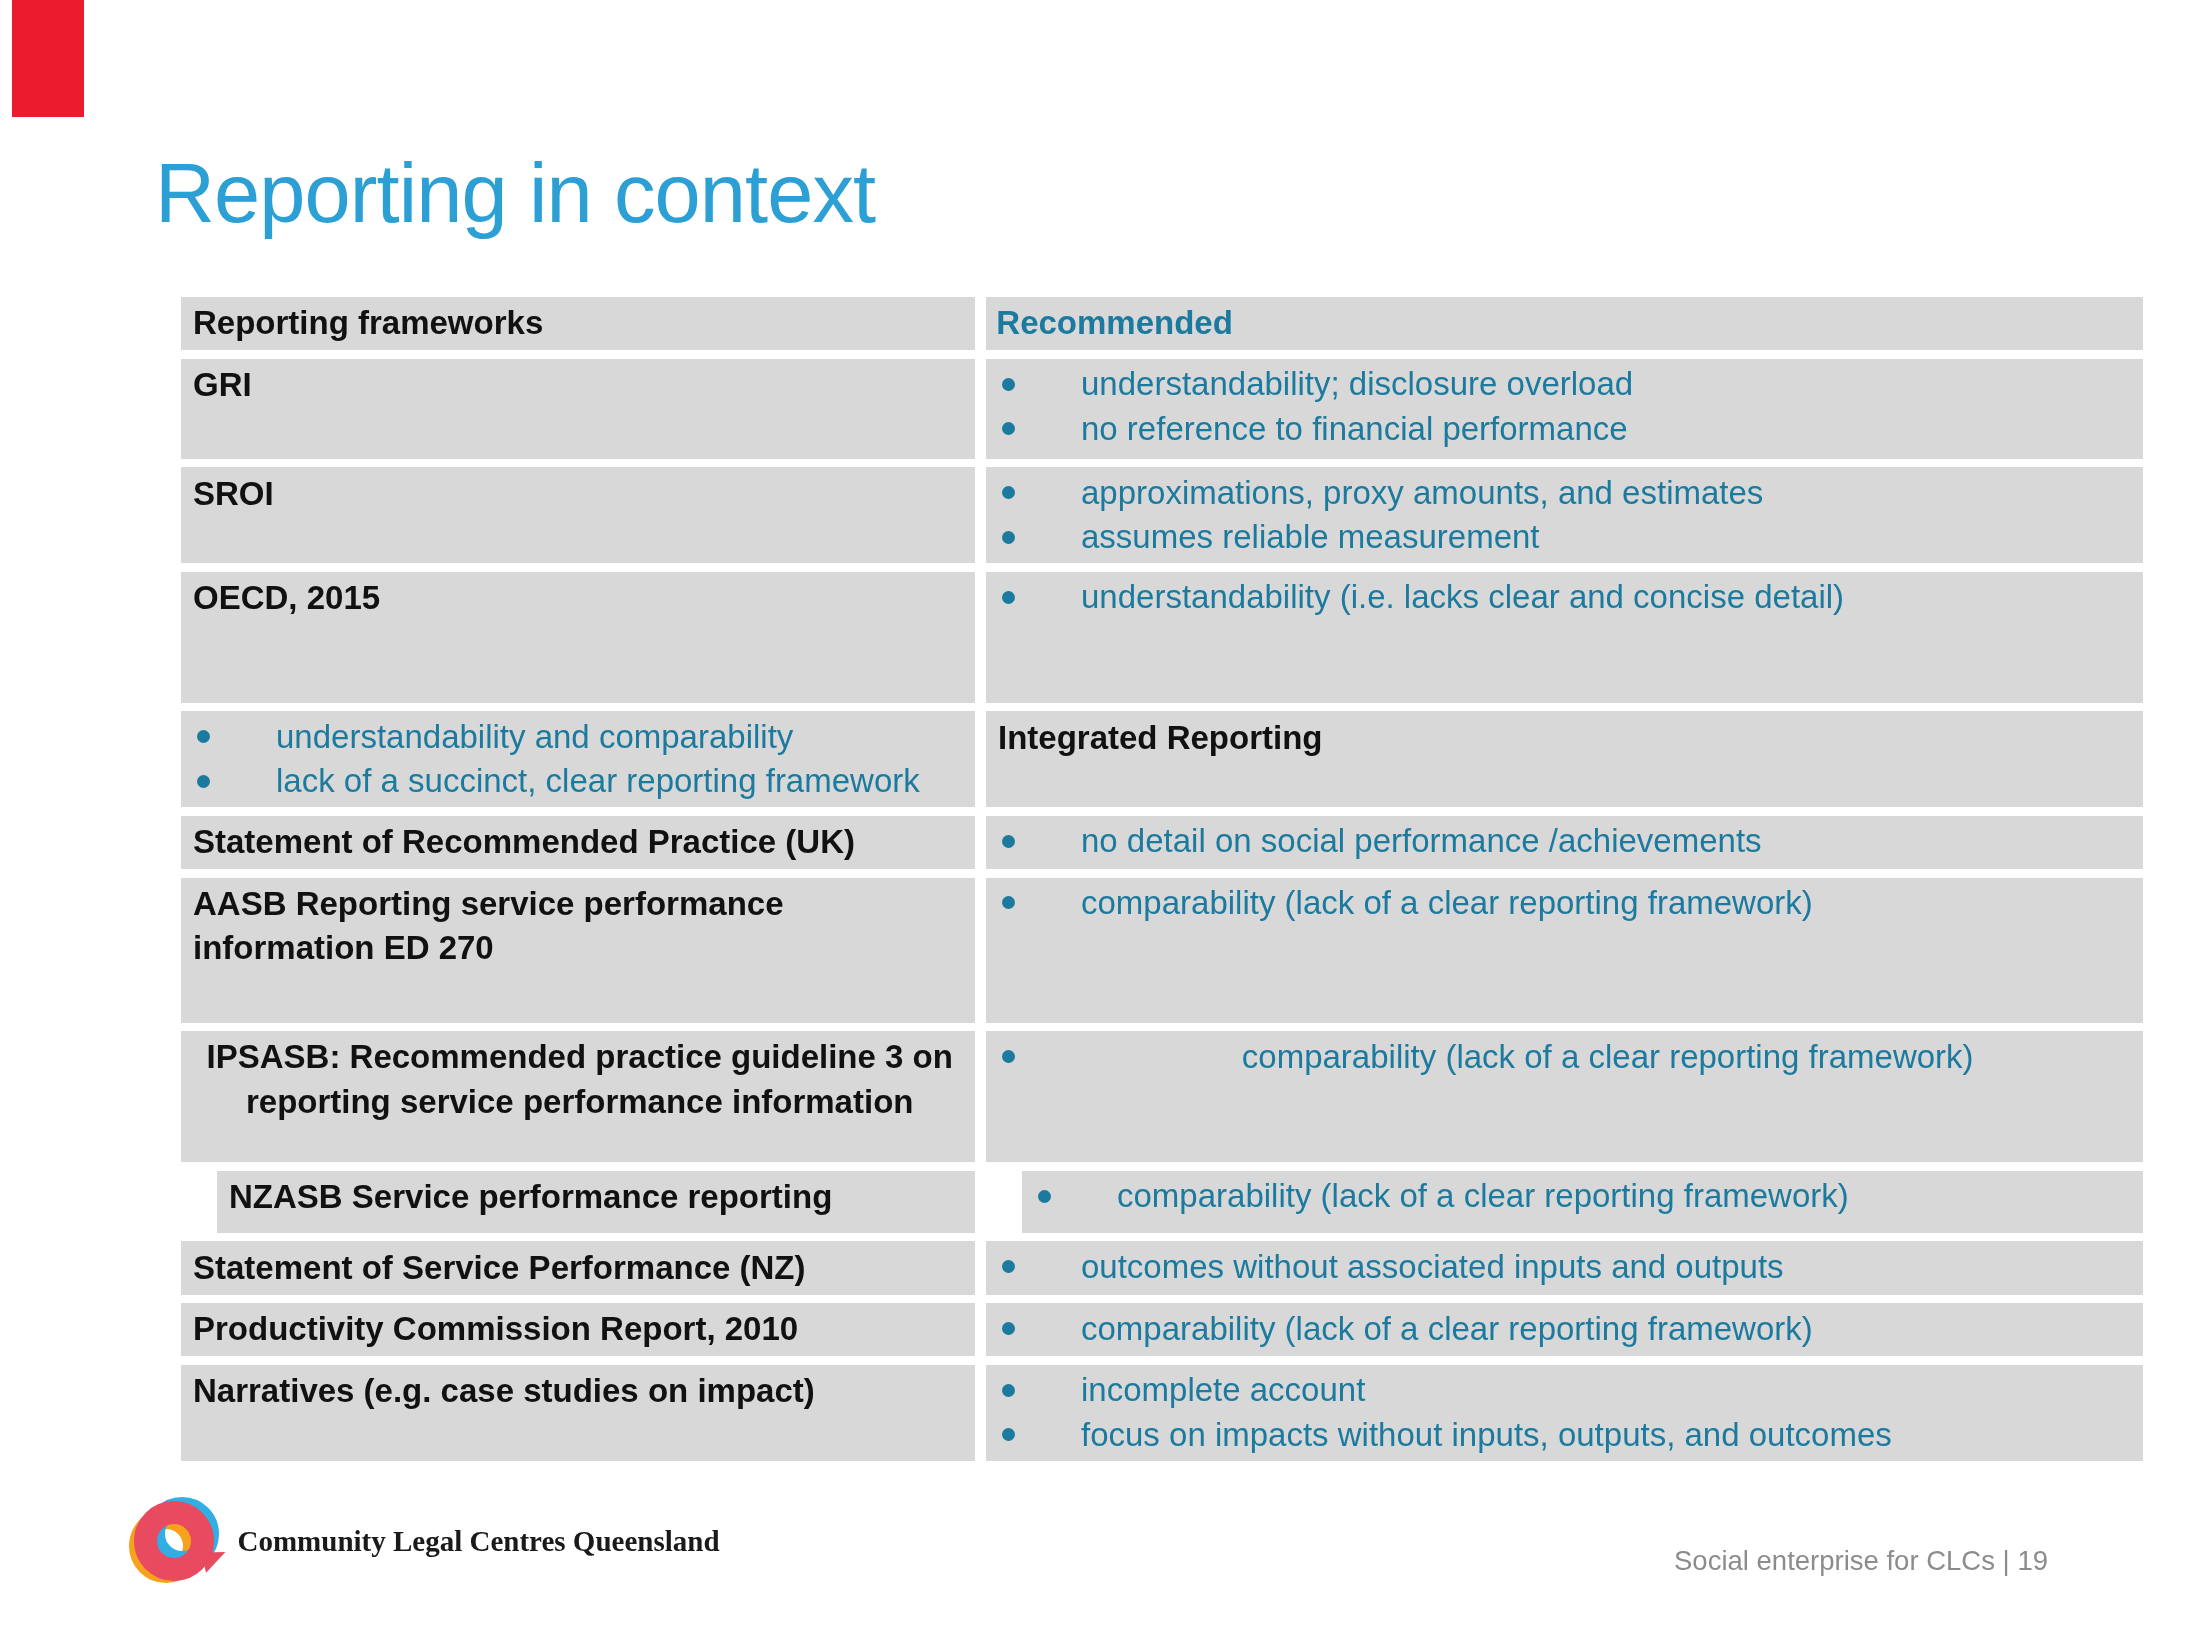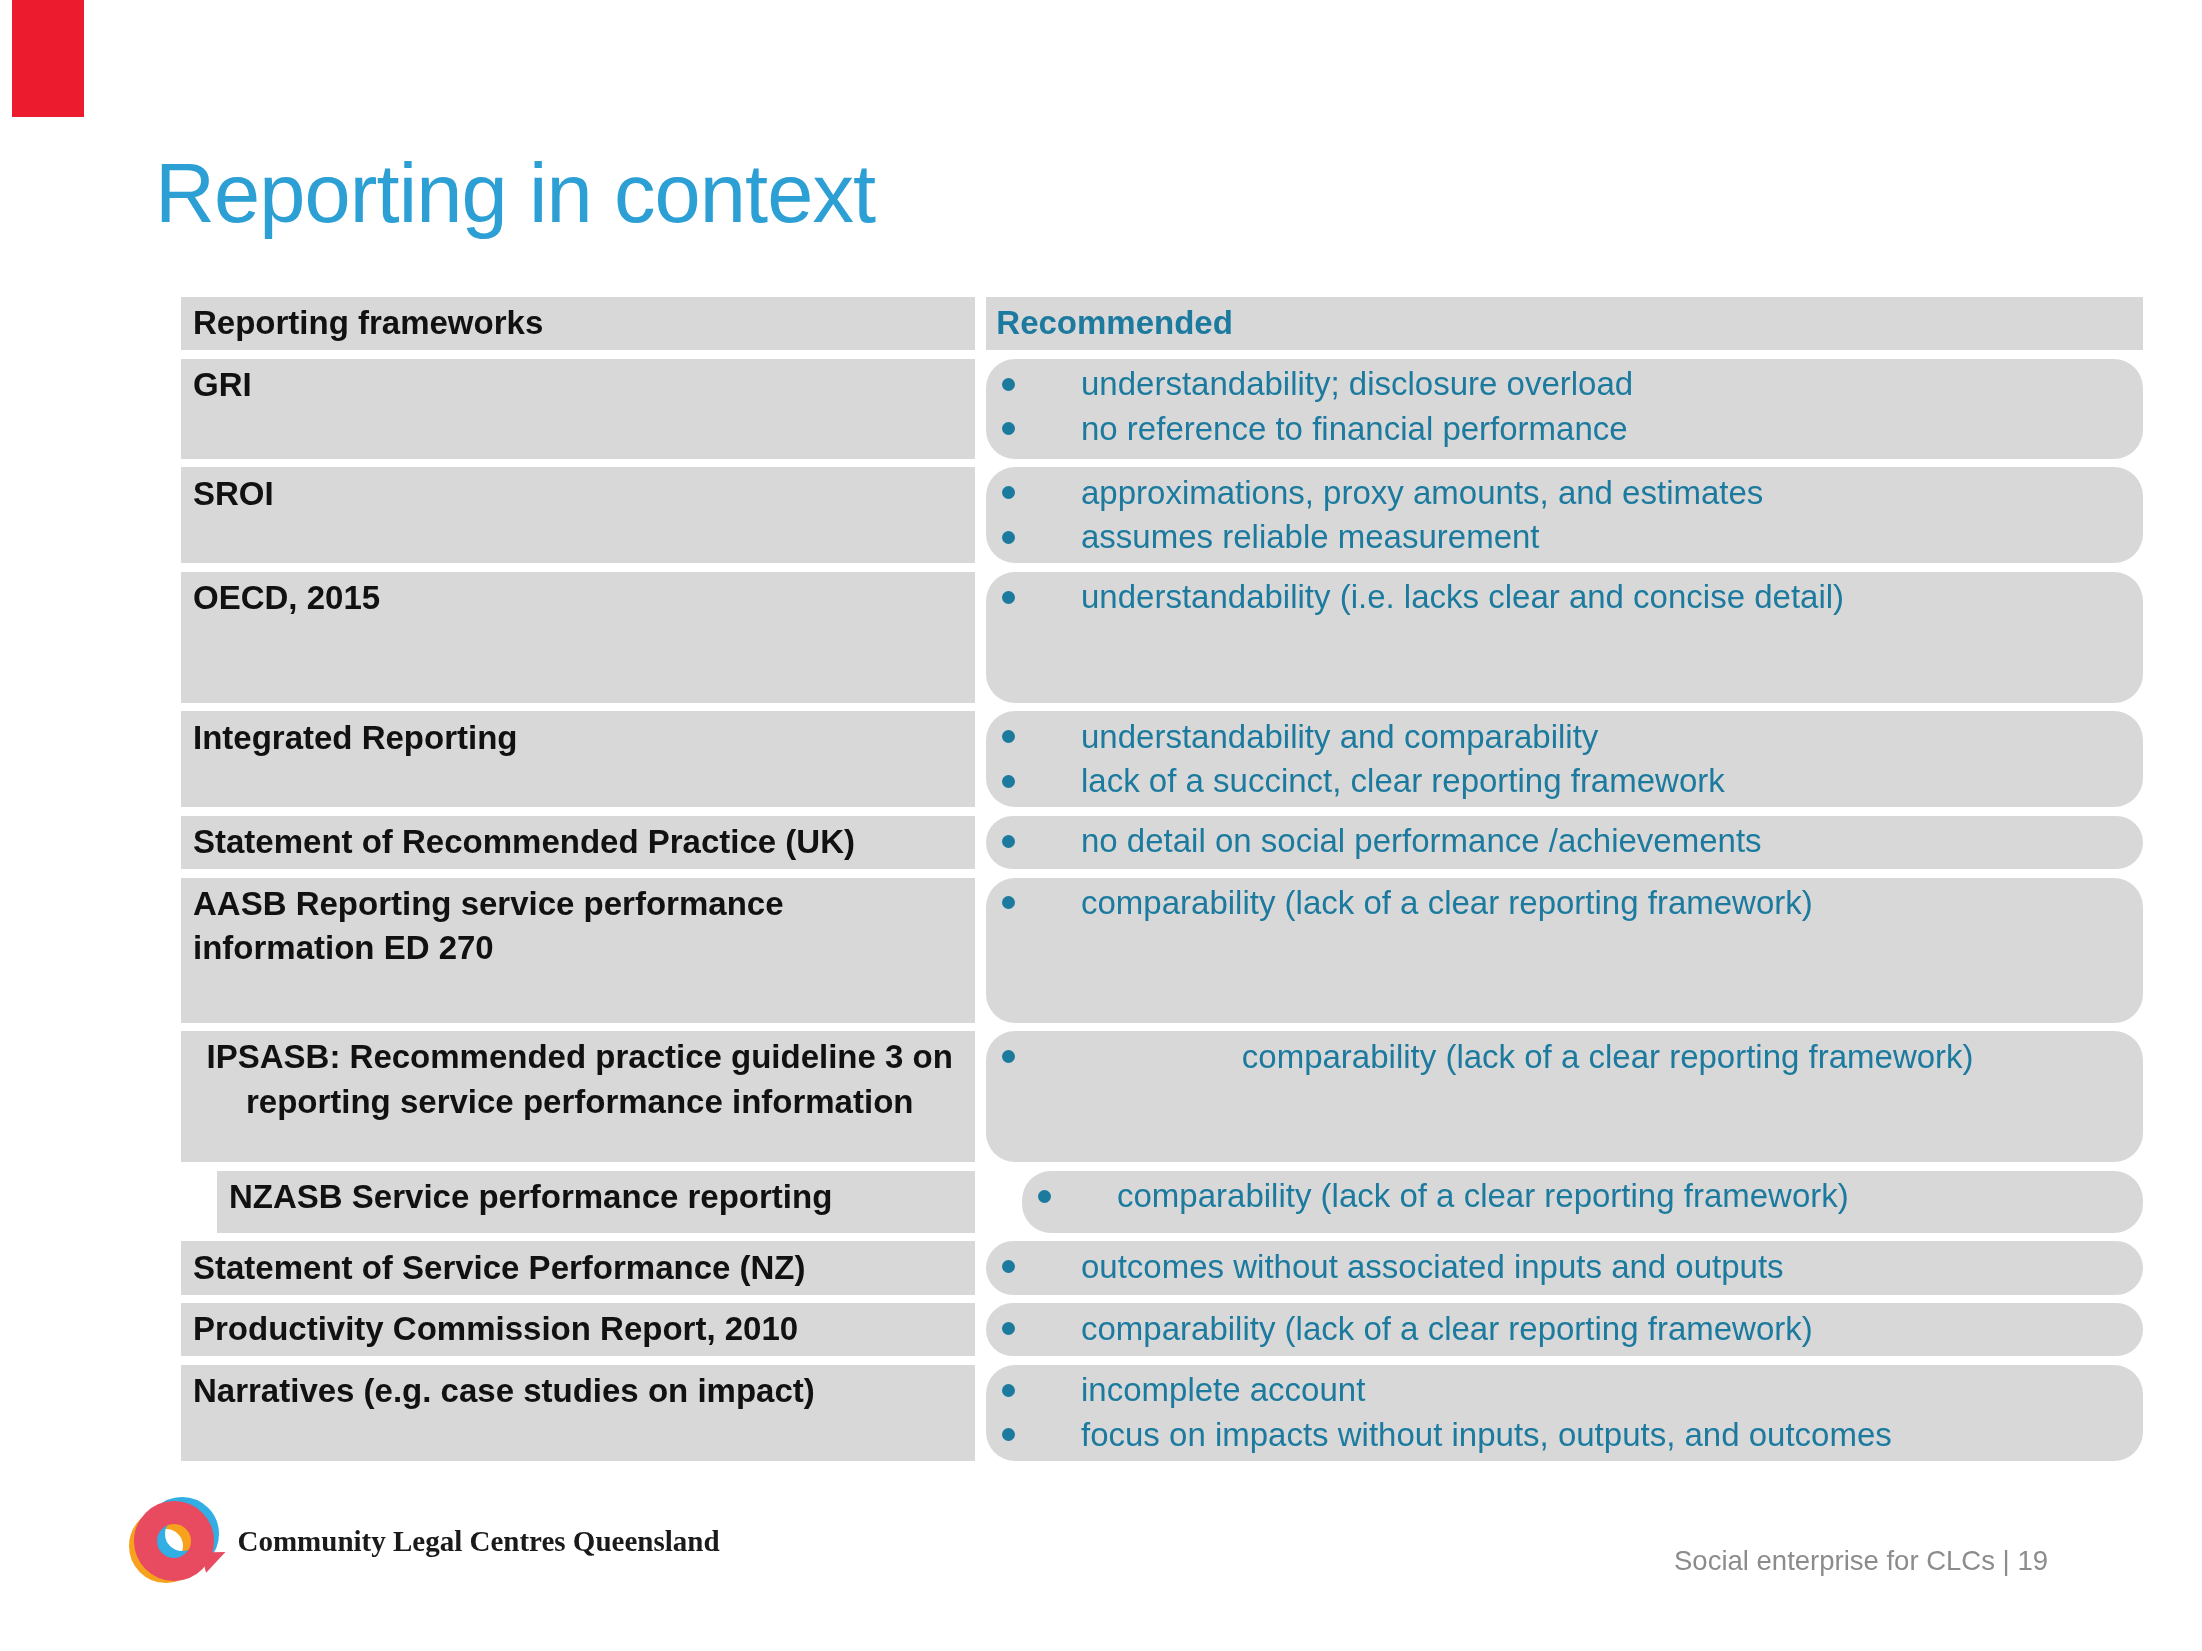--- a/index.html
+++ b/index.html
@@ -27,21 +27,21 @@
     display:flex; flex-direction:column; row-gap:8.6px;
   }
   .t-row {
     display:grid; grid-template-columns:794px 1157px; column-gap:11px;
   }
   .cell { background:var(--cell-gray,#d8d8d8); }
   .cell-left {
     padding:4.3px 8.6px 4.3px 12px; box-sizing:border-box;
     font-size:33px; font-weight:bold; color:#111; line-height:1.35;
   }
-  .cell-right { padding:3.4px 8.6px 3.4px 0; box-sizing:border-box;border-radius:29px; }
+  .cell-right { padding:3.4px 8.6px 3.4px 0; box-sizing:border-box; }
   .cell-right ul { margin:0; padding:0; list-style:none; }
   .cell-right li {
     position:relative; padding-left:95px;
     font-size:33px; line-height:1.35; color:var(--teal,#1b7a9e);
   }
   .cell-right li::before {
     content:""; position:absolute; left:15.5px; top:15.5px;
     width:13px; height:13px; border-radius:50%;
     background:var(--teal,#1b7a9e);
   }
@@ -126,27 +126,27 @@
       </div>
       <div class="t-row">
         <div class="cell cell-left">OECD, 2015</div>
         <div class="cell cell-right">
           <ul>
             <li>understandability (i.e. lacks clear and concise detail)</li>
           </ul>
         </div>
       </div>
       <div class="t-row">
-        <div class="cell cell-left">Integrated Reporting</div>
         <div class="cell cell-right">
           <ul>
             <li>understandability and comparability</li>
             <li>lack of a succinct, clear reporting framework</li>
           </ul>
         </div>
+        <div class="cell cell-left">Integrated Reporting</div>
       </div>
       <div class="t-row">
         <div class="cell cell-left">Statement of Recommended Practice (UK)</div>
         <div class="cell cell-right">
           <ul>
             <li>no detail on social performance /achievements</li>
           </ul>
         </div>
       </div>
       <div class="t-row">

